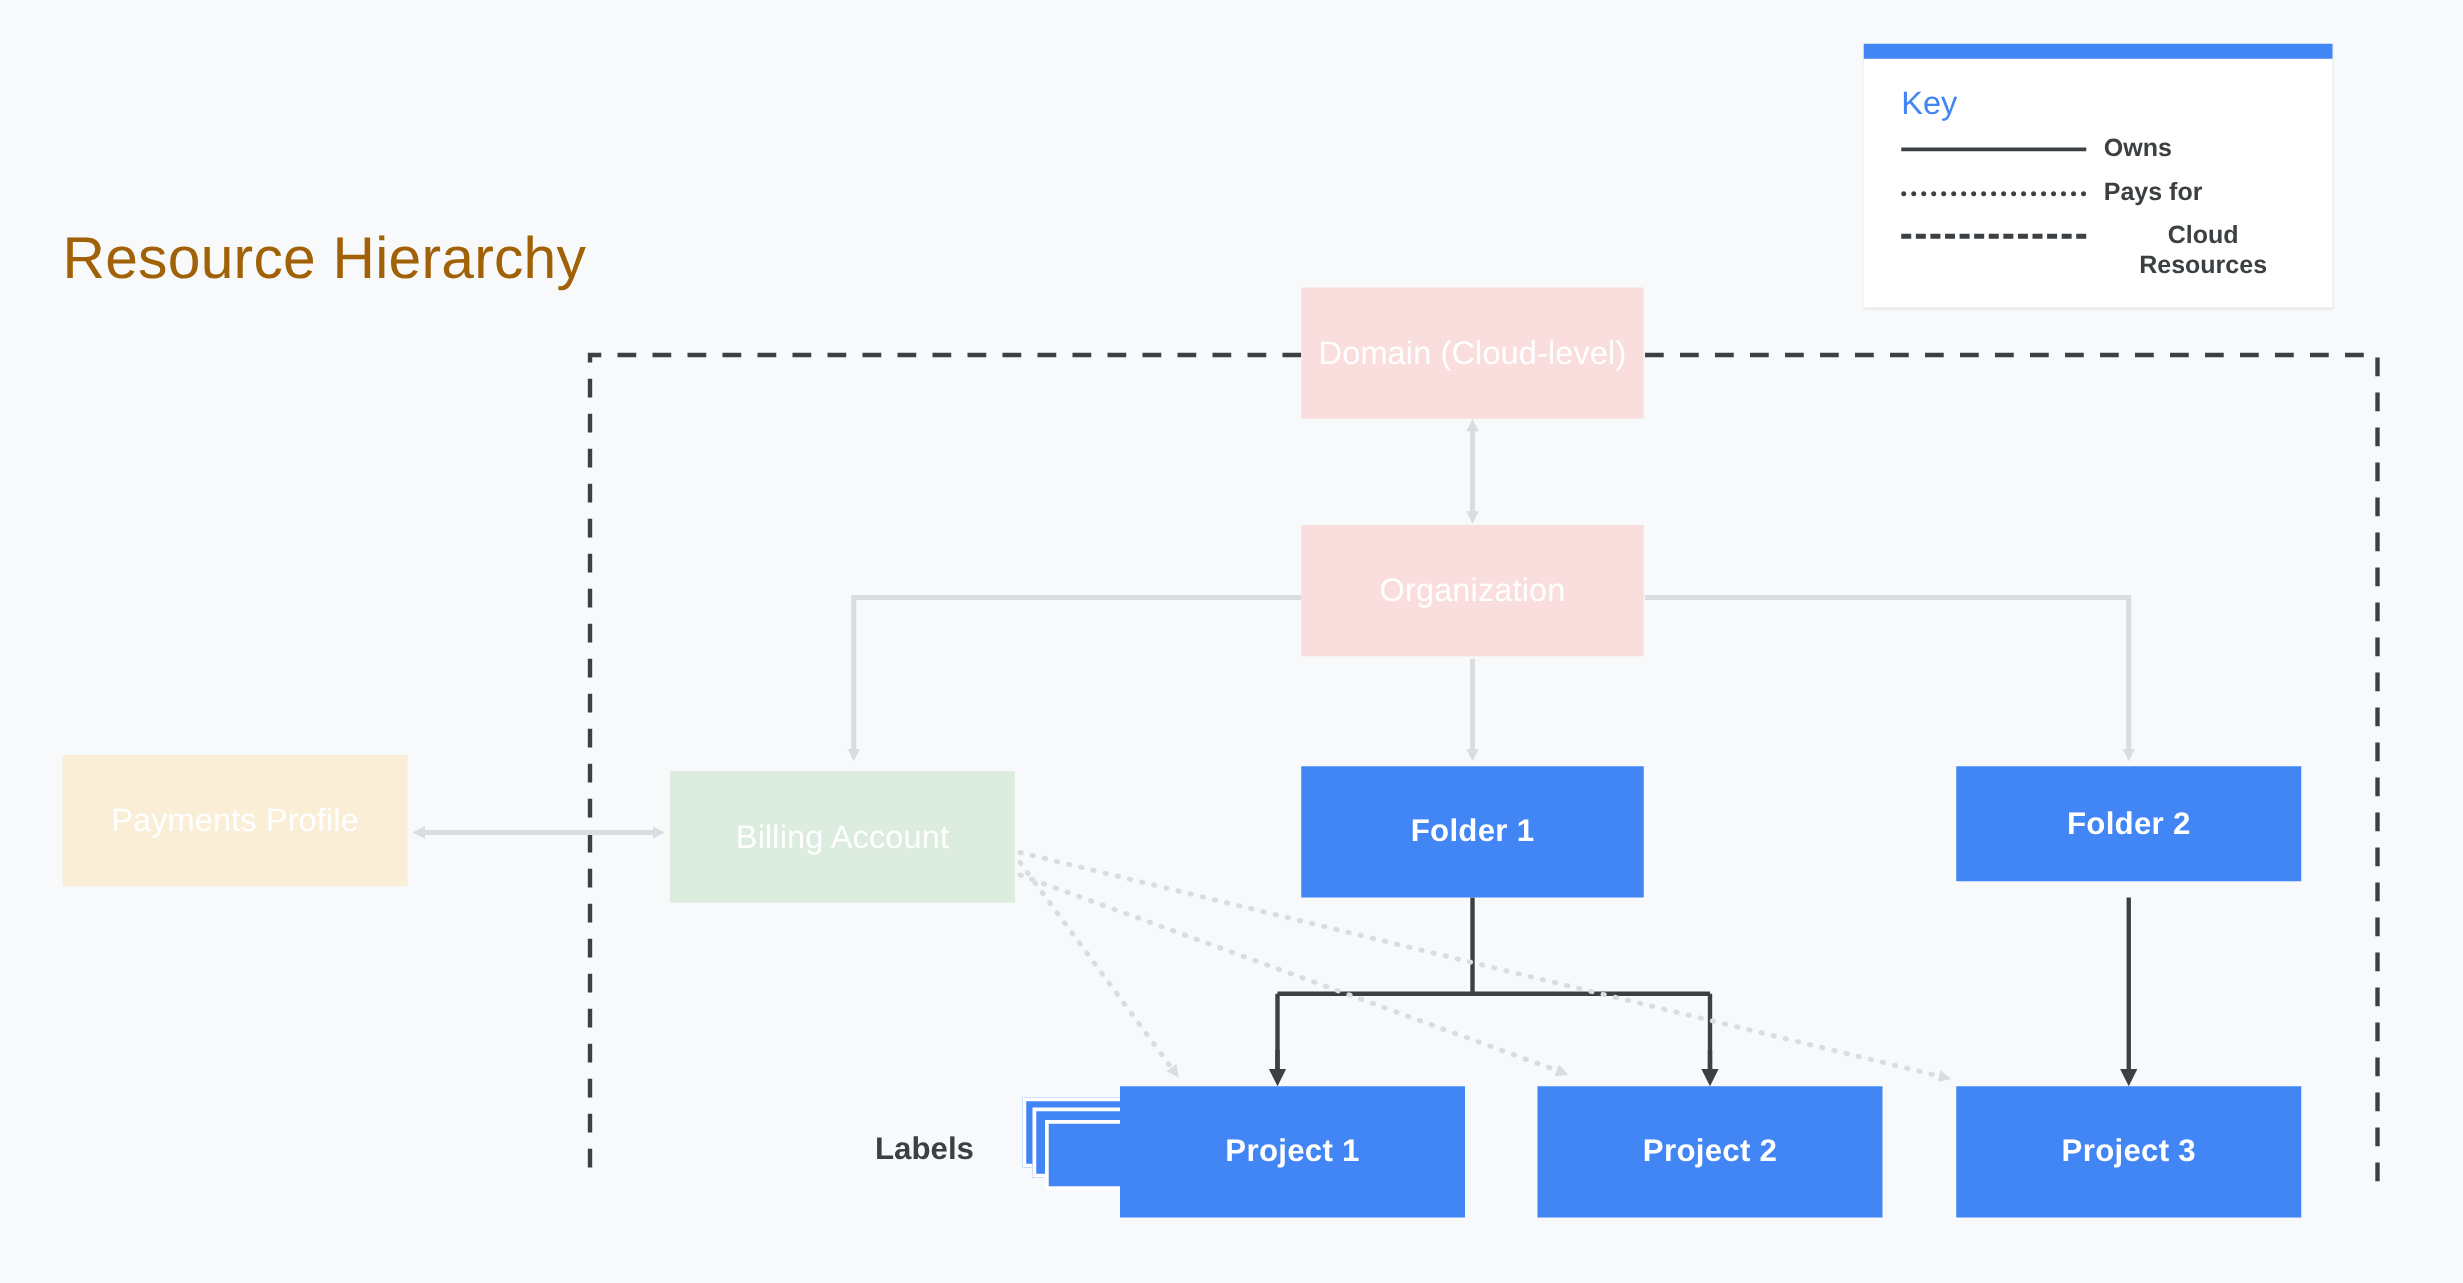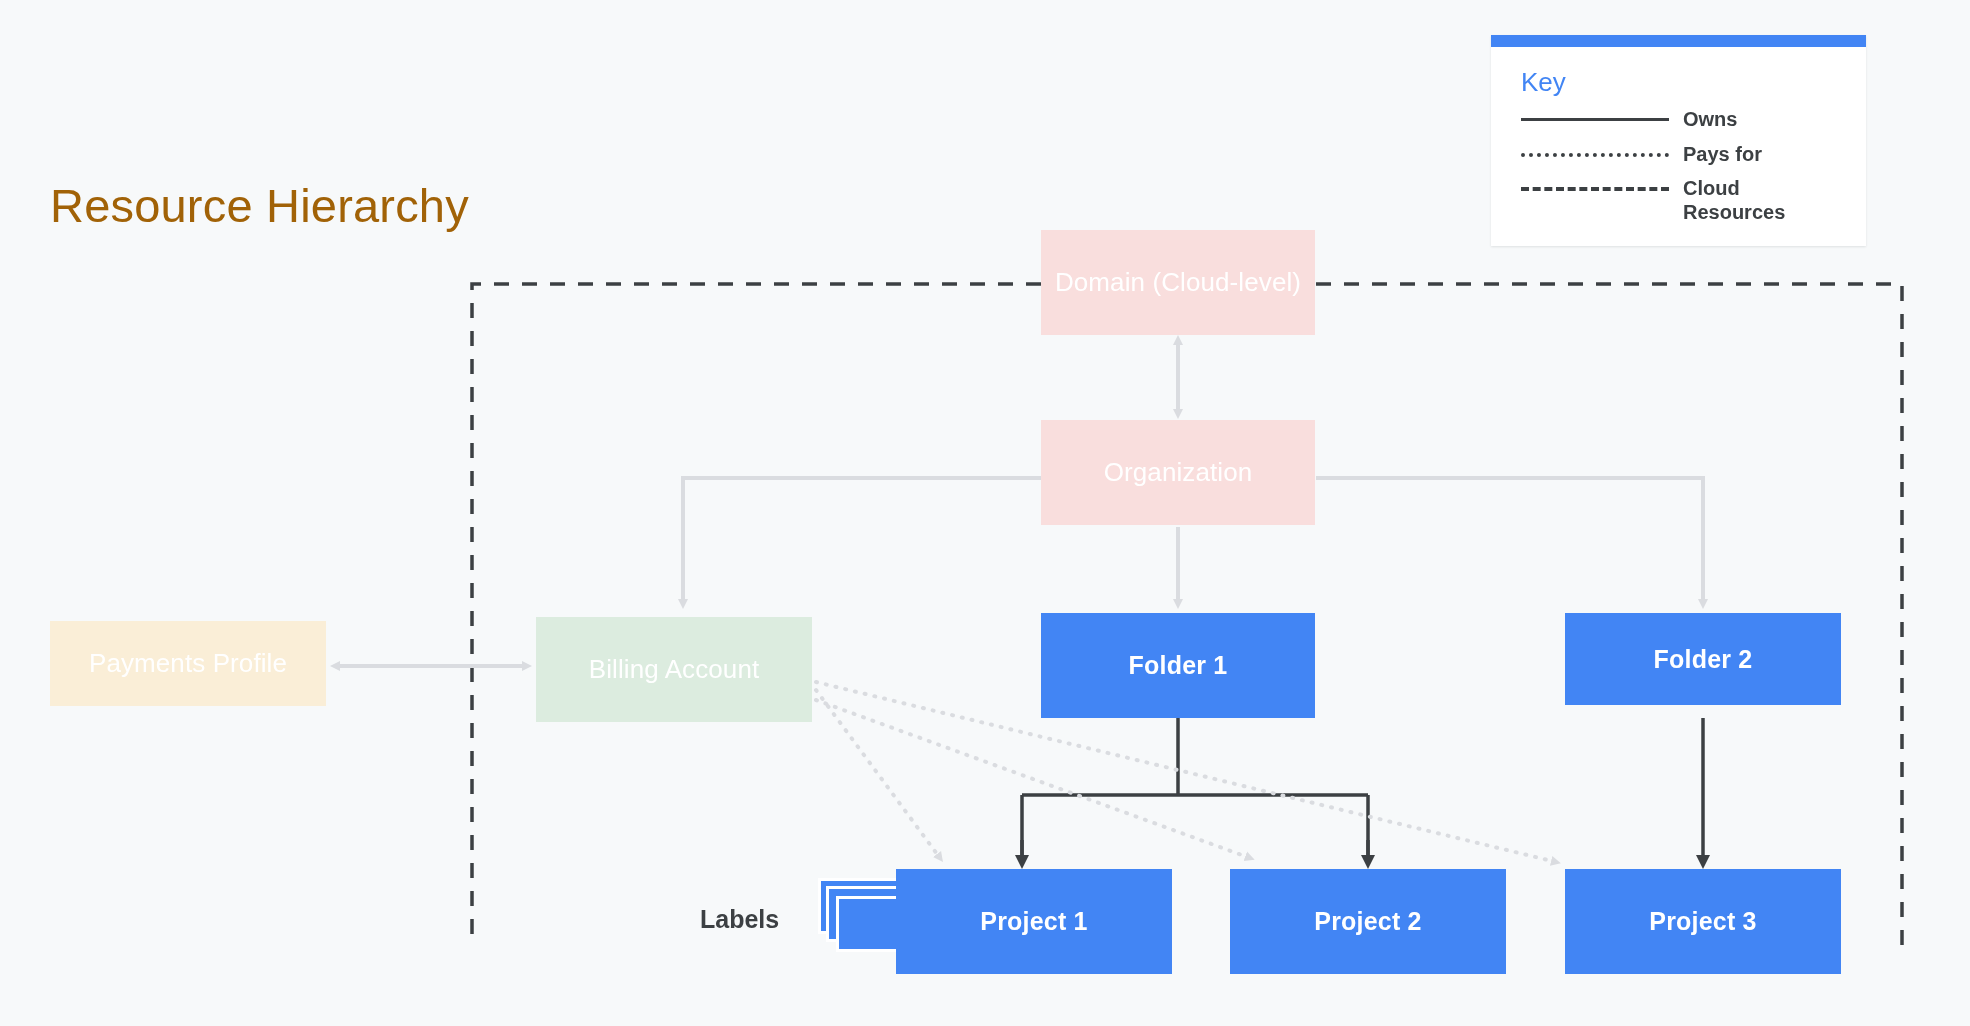--- a/index.html
+++ b/index.html
@@ -126,20 +126,21 @@
   }
   .ks-solid  { border-top: 3px solid #3c4043; }
   .ks-dotted { border-top: 4px dotted #3c4043; }
   .ks-dashed { border-top: 4px dashed #3c4043; }
   .key-label {
     font-size: 20px;
     font-weight: bold;
     color: #3c4043;
     line-height: 1.18;
     padding-left: 14px;
+    text-align: center;
   }
 </style>
 </head>
 <body>
 
 <div id="stage">
 
   <div class="page-title">Resource Hierarchy</div>
 
   <svg id="edges" viewBox="0 0 1970 1026">
@@ -179,21 +180,21 @@
   </svg>
 
   <div class="node node-light" style="left:1041px; top:420px; width:274px; height:105px; background:#f9dedd;">
     <span>Organization</span>
   </div>
 
   <div class="node node-light" style="left:1041px; top:230px; width:274px; height:105px; background:#f9dedd;">
     <span>Domain (Cloud-level)</span>
   </div>
 
-  <div class="node node-light" style="left:50px; top:621px; width:276px; height:85px; background:#faeed7;">
+  <div class="node node-light" style="left:50px; top:604px; width:276px; height:105px; background:#faeed7;">
     <span>Payments Profile</span>
   </div>
 
   <div class="node node-light" style="left:536px; top:617px; width:276px; height:105px; background:#dcecdf;">
     <span>Billing Account</span>
   </div>
 
   <div class="node node-strong" style="left:1041px; top:613px; width:274px; height:105px; background:#4285f4;">
     <span>Folder 1</span>
   </div>

